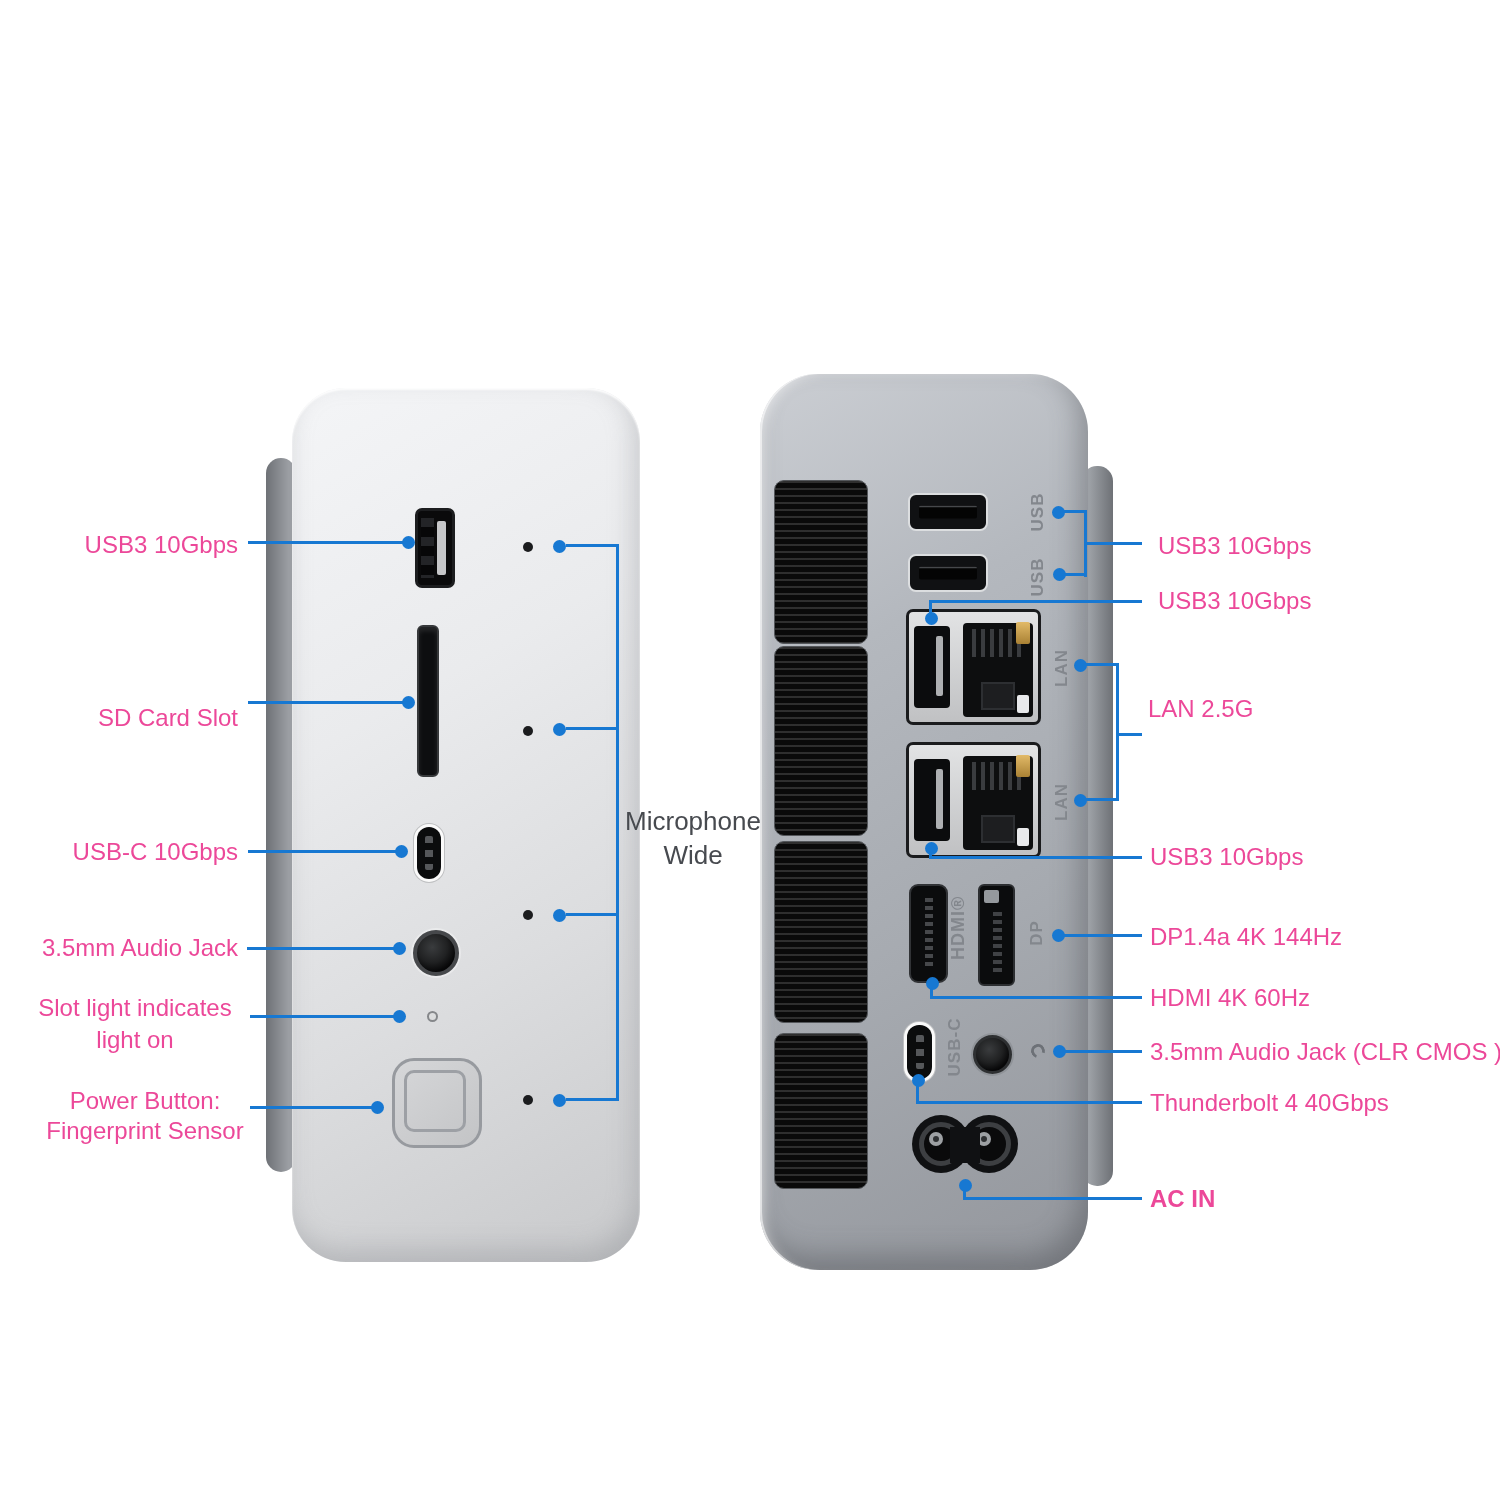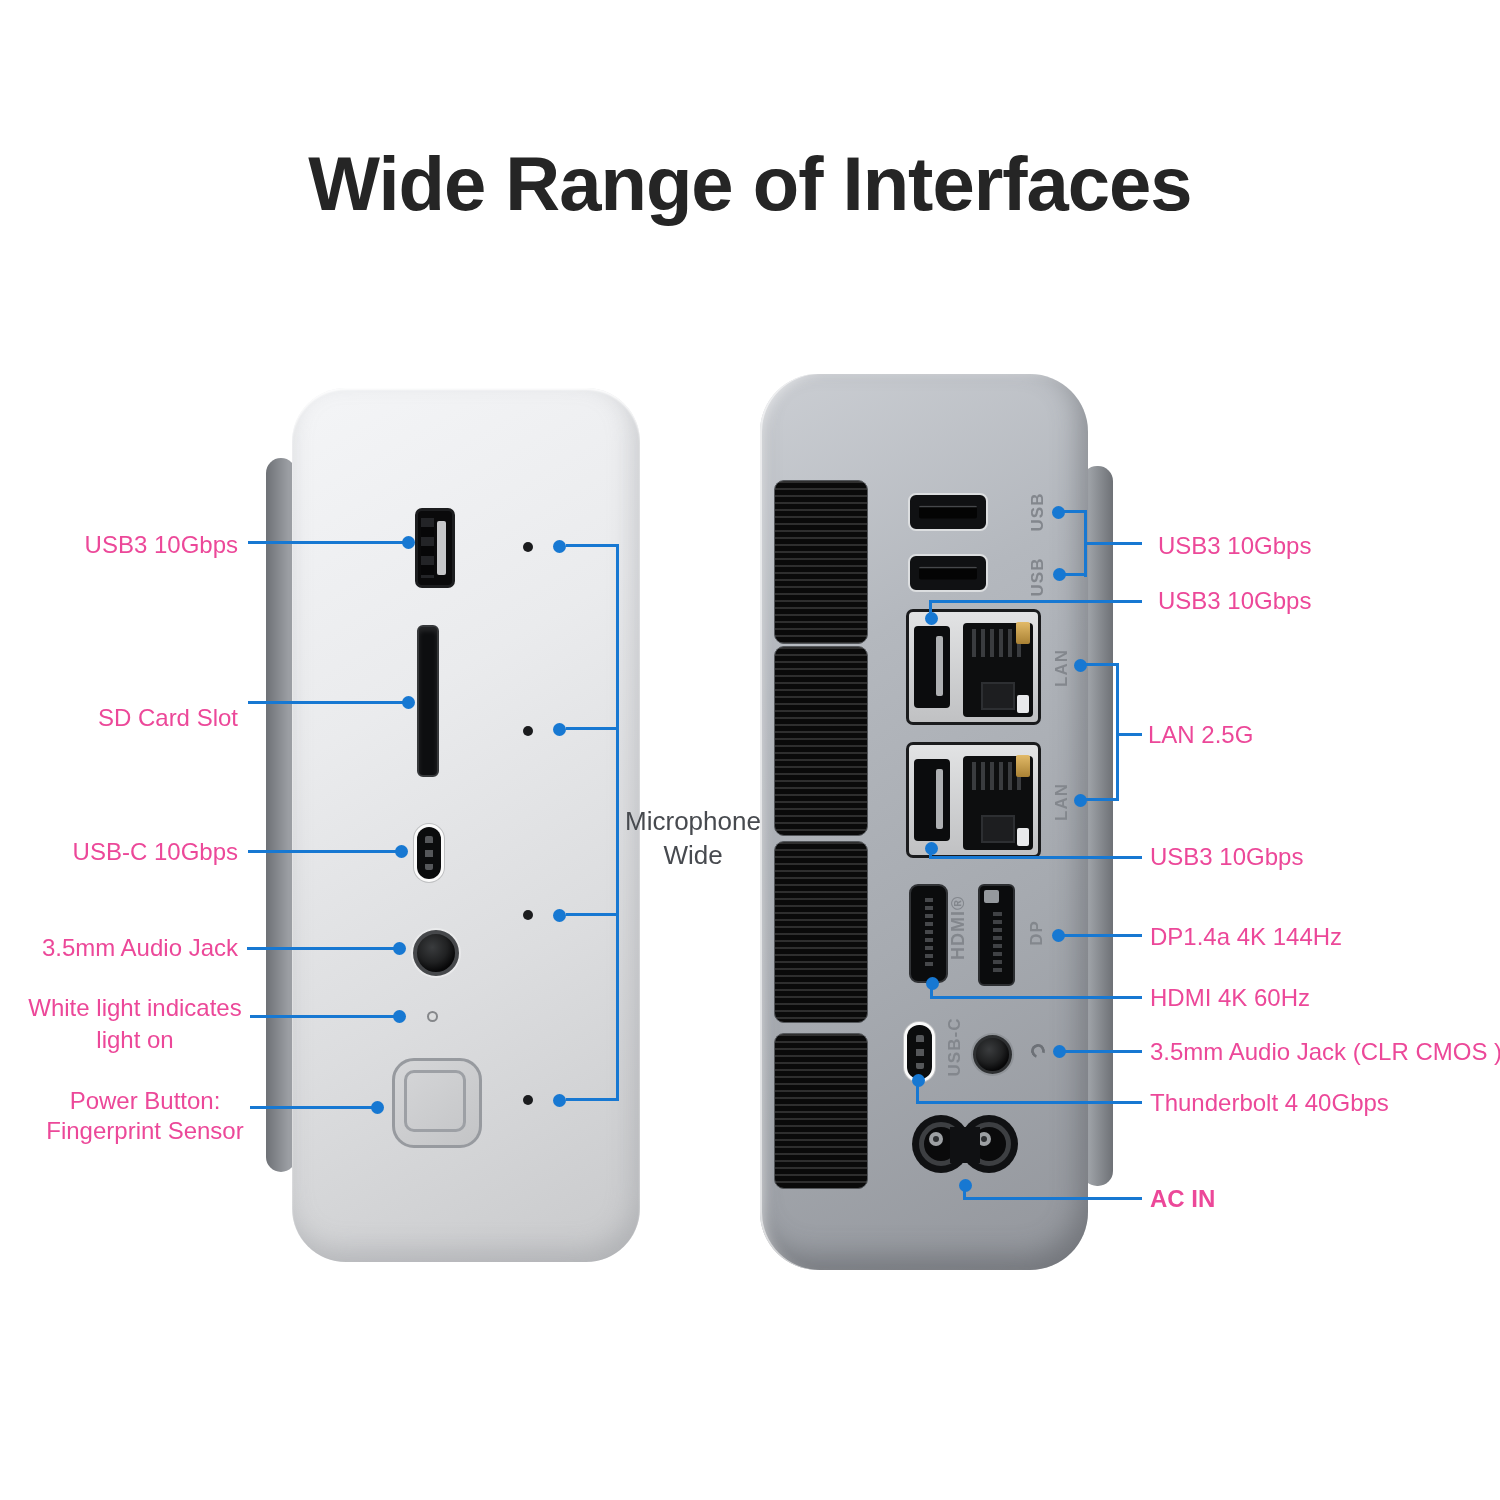--- a/index.html
+++ b/index.html
@@ -97,21 +97,20 @@
   .lbl-r{left:0;width:238px;text-align:right;}
   .lbl-c{text-align:center;white-space:normal;height:auto;line-height:32px;}
   .mic-lbl{position:absolute;left:583px;top:804px;width:220px;text-align:center;
         font-size:26px;line-height:34px;color:#474a4f;}
 </style>
 </head>
 <body>
 
 <div class="canvas">
 
-  <div class="title">Wide Range of Interfaces</div>
 
   <div class="edge-strip edge-left"></div>
   <div class="device dev-front">
     <div class="usba-v">
       <span class="teeth"></span>
       <span class="tongue"></span>
     </div>
     <div class="sd-slot"></div>
     <div class="usbc-port usbc-front">
       <span class="pads"></span>
@@ -260,36 +259,36 @@
 
   <div class="dot" style="left:959px;top:1179px;"></div>
   <div class="line" style="left:963px;top:1183px;width:3px;height:17px;"></div>
   <div class="line" style="left:963px;top:1197px;width:179px;height:3px;"></div>
 
   <div class="lbl lbl-r" style="top:531px;">USB3 10Gbps</div>
   <div class="lbl lbl-r" style="top:688px;margin-top:16px;">SD Card Slot</div>
   <div class="lbl lbl-r" style="top:838px;">USB-C 10Gbps</div>
   <div class="lbl lbl-r" style="top:934px;">3.5mm Audio Jack</div>
   <div class="lbl lbl-c" style="left:0;width:270px;top:992px;">
-    <div>White light indicates</div>
+    <div>Slot light indicates</div>
     <div>light on</div>
   </div>
   <div class="lbl lbl-c" style="left:0;width:290px;top:1086px;line-height:30px;">
     <div>Power Button:</div>
     <div>Fingerprint Sensor</div>
   </div>
 
   <div class="mic-lbl">
     <div>Microphone</div>
     <div>Wide</div>
   </div>
 
   <div class="lbl" style="left:1158px;top:532px;">USB3 10Gbps</div>
   <div class="lbl" style="left:1158px;top:587px;">USB3 10Gbps</div>
-  <div class="lbl" style="left:1148px;top:721px;">LAN 2.5G</div>
+  <div class="lbl" style="left:1148px;top:695px;">LAN 2.5G</div>
   <div class="lbl" style="left:1150px;top:843px;">USB3 10Gbps</div>
   <div class="lbl" style="left:1150px;top:923px;">DP1.4a 4K 144Hz</div>
   <div class="lbl" style="left:1150px;top:984px;">HDMI 4K 60Hz</div>
   <div class="lbl" style="left:1150px;top:1038px;">3.5mm Audio Jack (CLR CMOS )</div>
   <div class="lbl" style="left:1150px;top:1089px;">Thunderbolt 4 40Gbps</div>
   <div class="lbl" style="left:1150px;top:1185px;font-weight:bold;">AC IN</div>
 
 </div>
 
 </body></html>

